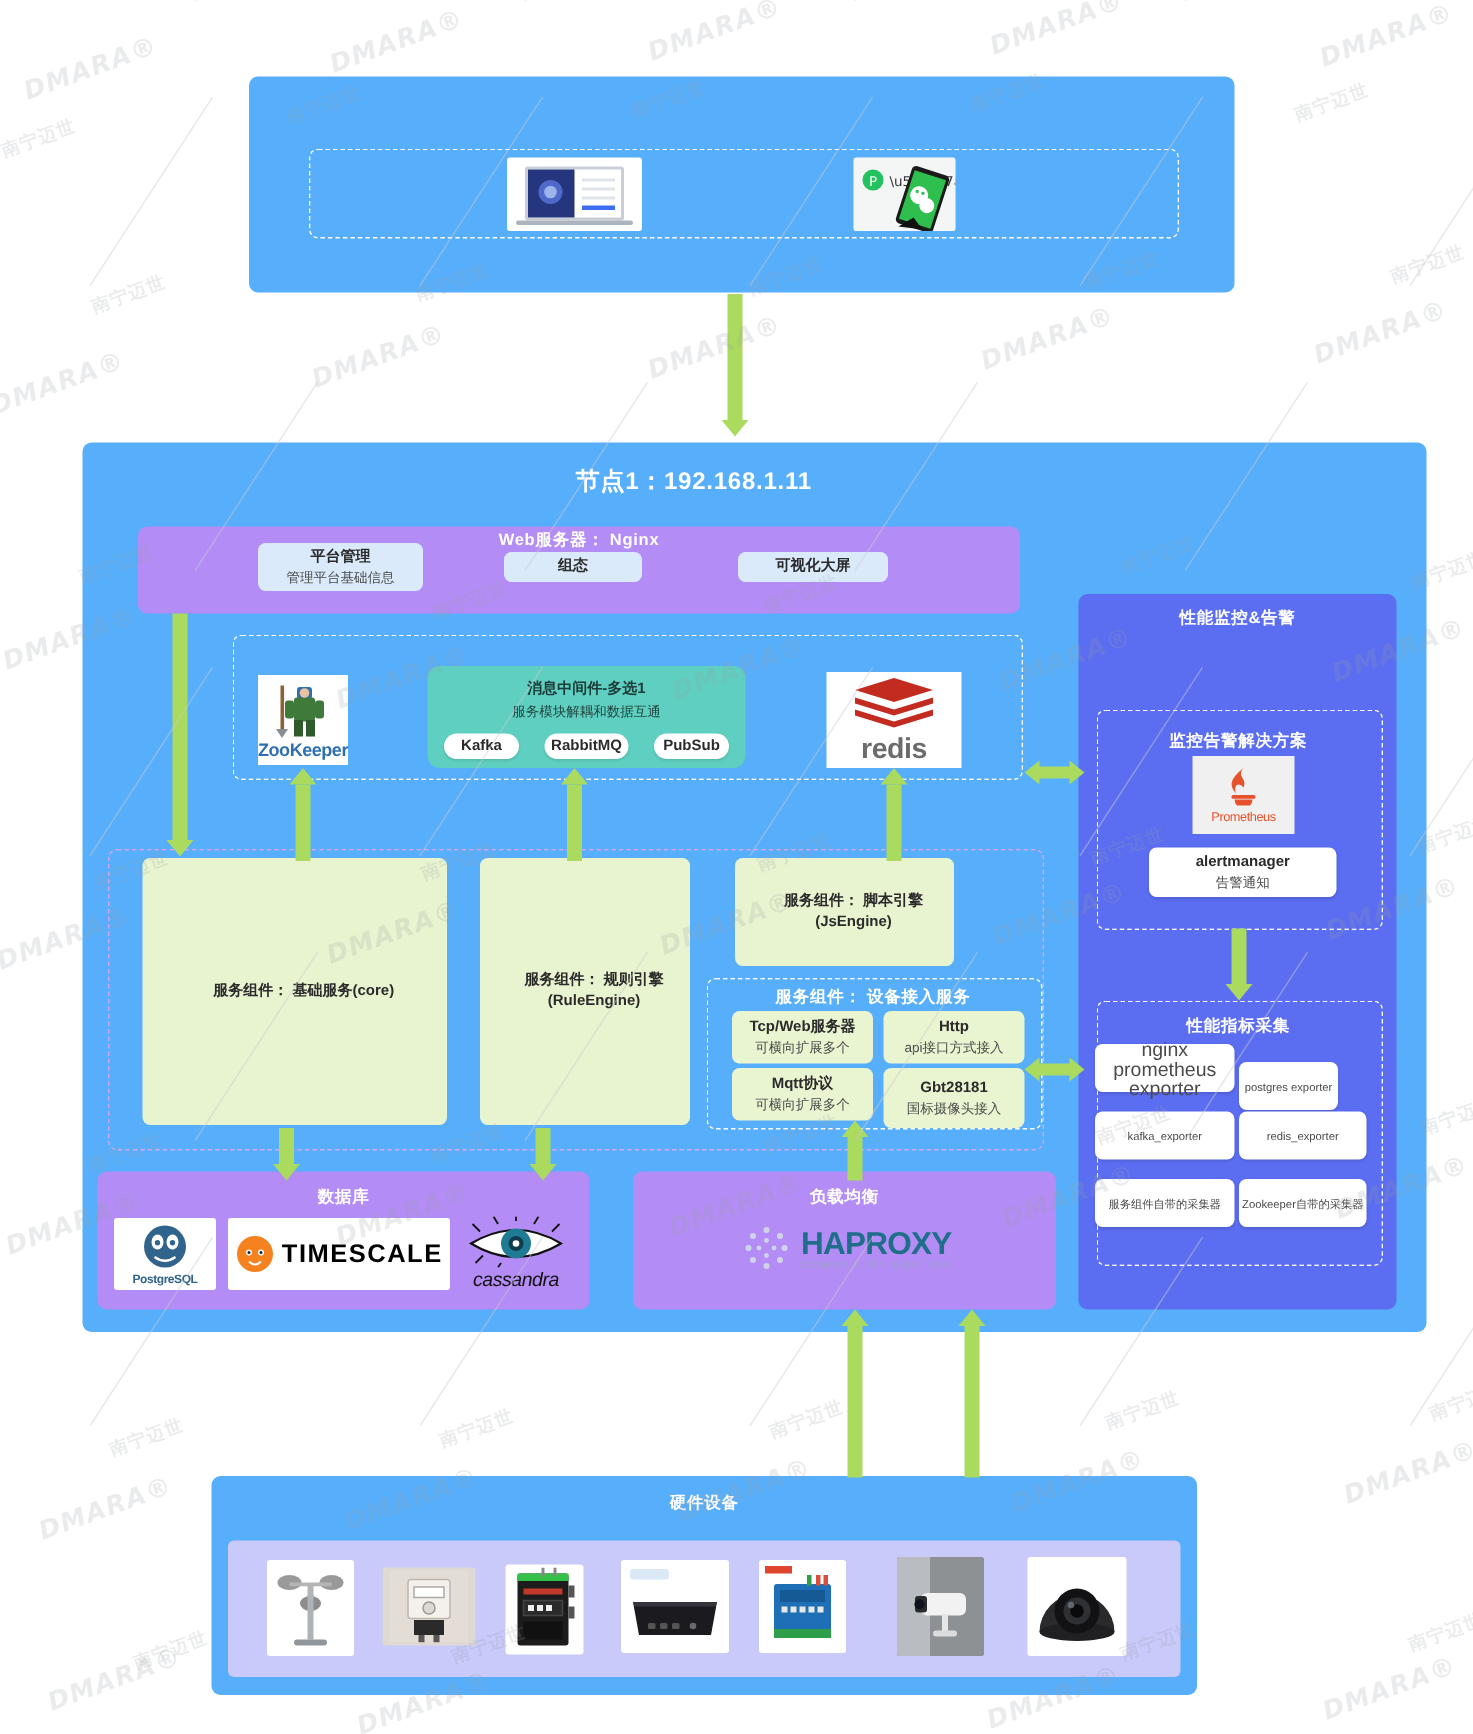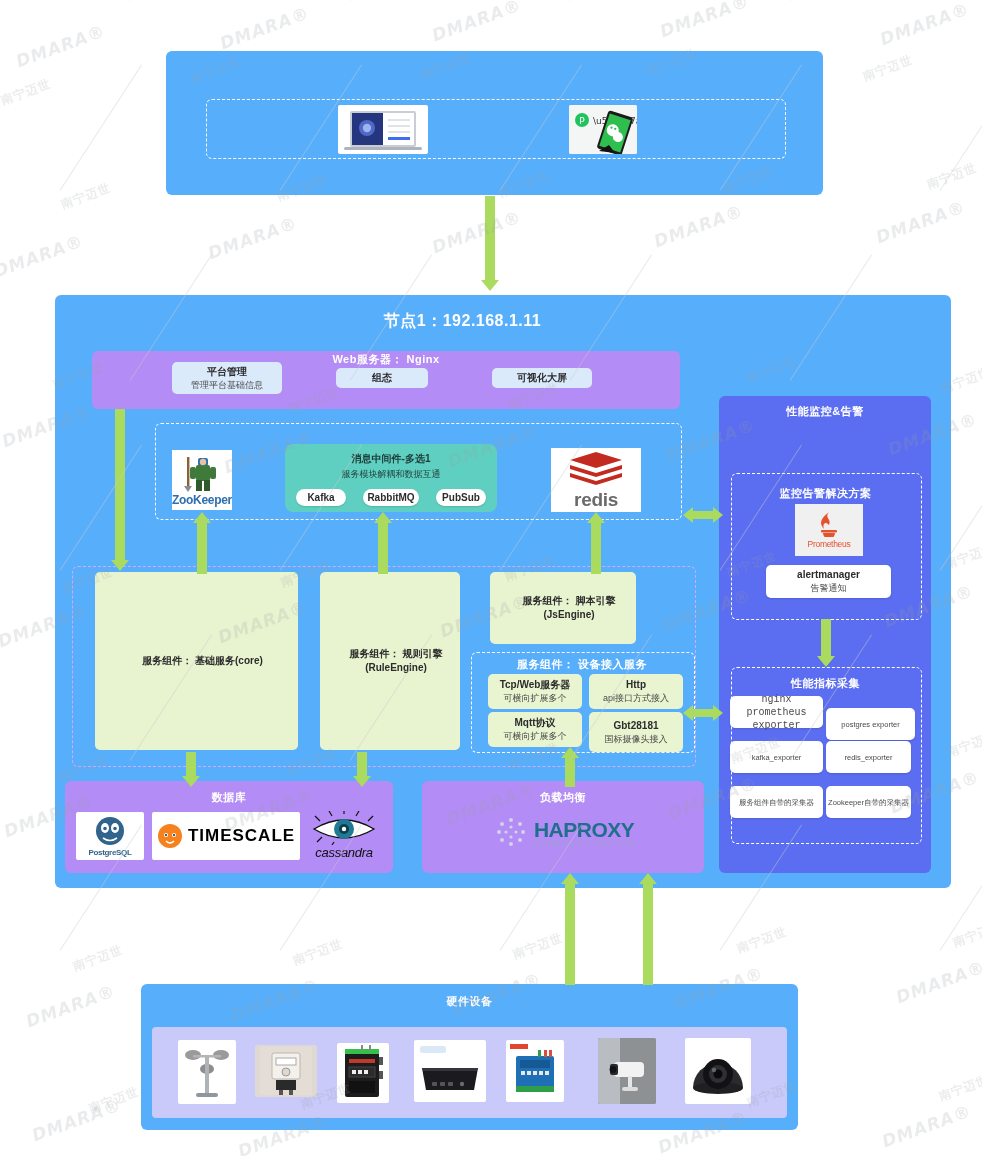--- a/index.html
+++ b/index.html
@@ -298,23 +298,23 @@
 
   <div class="arrow" style="left:816px;top:619px;width:20px;height:48px;">
     <div class="ashaft" style="left:5px;top:0;width:10px;height:38px;"></div>
     <div class="ahead down" style="left:1px;top:37px;"></div>
   </div>
 
   <div class="dashed-w" style="left:731px;top:667px;width:189px;height:175px;"></div>
   <div class="sec-title" style="left:731px;top:676px;width:189px;">性能指标采集</div>
 
   <div class="box box-white" style="left:730px;top:696px;width:93px;height:32px;">
-    <div class="t2" style="font-size:10px;font-family:Liberation Mono, monospace;">nginx prometheus exporter</div>
-  </div>
-  <div class="box box-white" style="left:826px;top:708px;width:89px;height:32px;justify-content:center;">
+    <div class="t2" style="font-size:13px;">nginx prometheus exporter</div>
+  </div>
+  <div class="box box-white" style="left:826px;top:708px;width:66px;height:32px;justify-content:center;">
     <div class="t2" style="font-size:7.5px;">postgres exporter</div>
   </div>
   <div class="box box-white" style="left:730px;top:741px;width:93px;height:32px;">
     <div class="t2" style="font-size:7.5px;">kafka_exporter</div>
   </div>
   <div class="box box-white" style="left:826px;top:741px;width:85px;height:32px;">
     <div class="t2" style="font-size:7.5px;">redis_exporter</div>
   </div>
   <div class="box box-white" style="left:730px;top:786px;width:93px;height:32px;">
     <div class="t2" style="font-size:7.5px;">服务组件自带的采集器</div>

